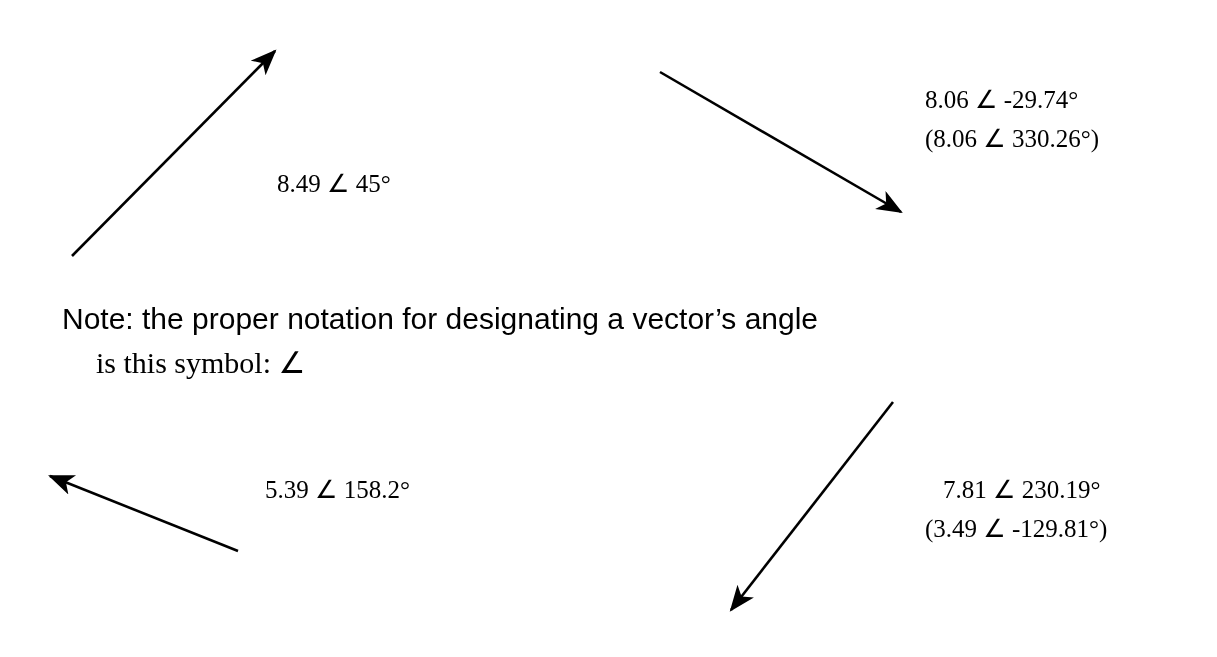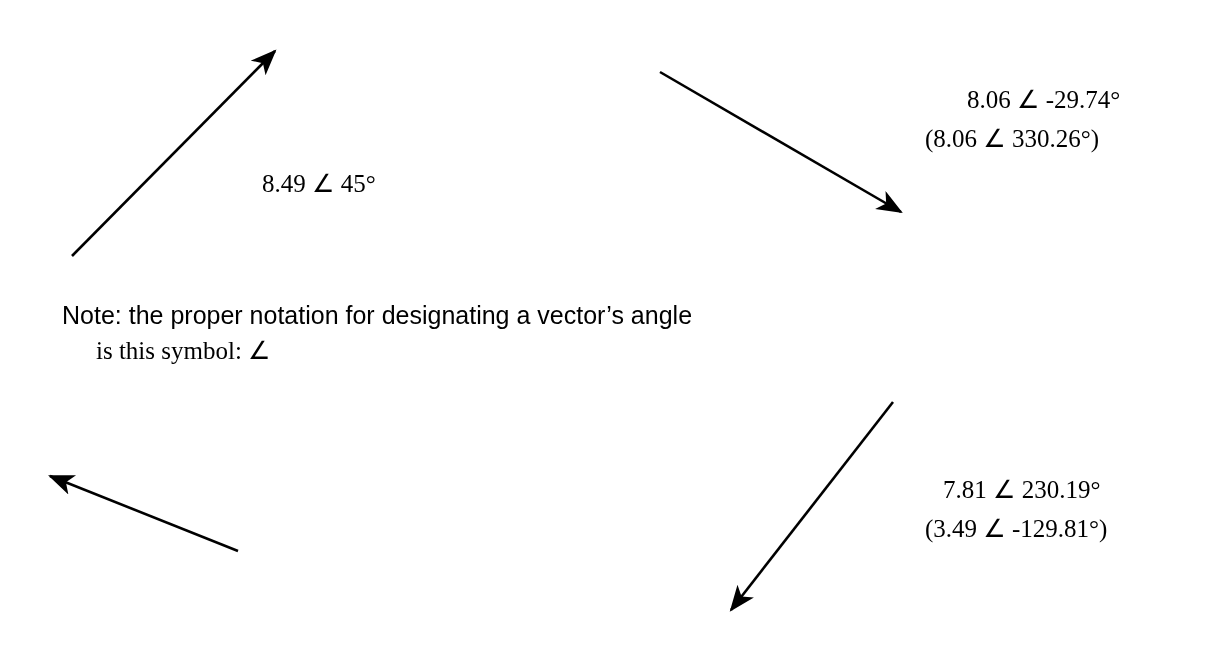--- a/index.html
+++ b/index.html
@@ -27,21 +27,21 @@
     position: absolute;
     font-family: "Liberation Serif", serif;
     font-size: 25px;
     color: #000000;
     white-space: nowrap;
     line-height: 1.35;
   }
   .note {
     position: absolute;
     font-family: "Liberation Sans", sans-serif;
-    font-size: 25px;
+    font-size: 30px;
     color: #000000;
     white-space: nowrap;
     line-height: 1.45;
   }
   .note .line2 {
     display: block;
     padding-left: 34px;
     font-family: Liberation Serif, serif;
   }
 </style>
@@ -59,26 +59,27 @@
 
     <line x1="72" y1="256" x2="275" y2="51" stroke="#000000" stroke-width="2.6" marker-end="url(#arrowhead)"></line>
 
     <line x1="660" y1="72" x2="901" y2="212" stroke="#000000" stroke-width="2.6" marker-end="url(#arrowhead)"></line>
 
     <line x1="238" y1="551" x2="50" y2="476" stroke="#000000" stroke-width="2.6" marker-end="url(#arrowhead)"></line>
 
     <line x1="893" y1="402" x2="731" y2="610" stroke="#000000" stroke-width="2.6" marker-end="url(#arrowhead)"></line>
   </svg>
 
-  <div class="label" style="left:262px; top:167px;">8.49  ∠  45°</div>
+  <div class="label" style="left:277px; top:167px;">8.49  ∠  45°</div>
 
-  <div class="label" style="left:967px; top:83px;">8.06  ∠  -29.74°</div>
+  <div class="label" style="left:925px; top:83px;">8.06  ∠  -29.74°</div>
 
   <div class="label" style="left:925px; top:122px;">(8.06  ∠  330.26°)</div>
 
+  <div class="label" style="left:265px; top:473px;">5.39  ∠  158.2°</div>
 
   <div class="label" style="left:925px; top:473px;margin-left:18px;">7.81  ∠  230.19°</div>
 
   <div class="label" style="left:925px; top:512px;">(3.49  ∠  -129.81°)</div>
 
   <div class="note" style="left:62px; top:297px;">
     <span>Note: the proper notation for designating a vector’s angle</span>
     <span class="line2">is this symbol: ∠</span>
   </div>
 

